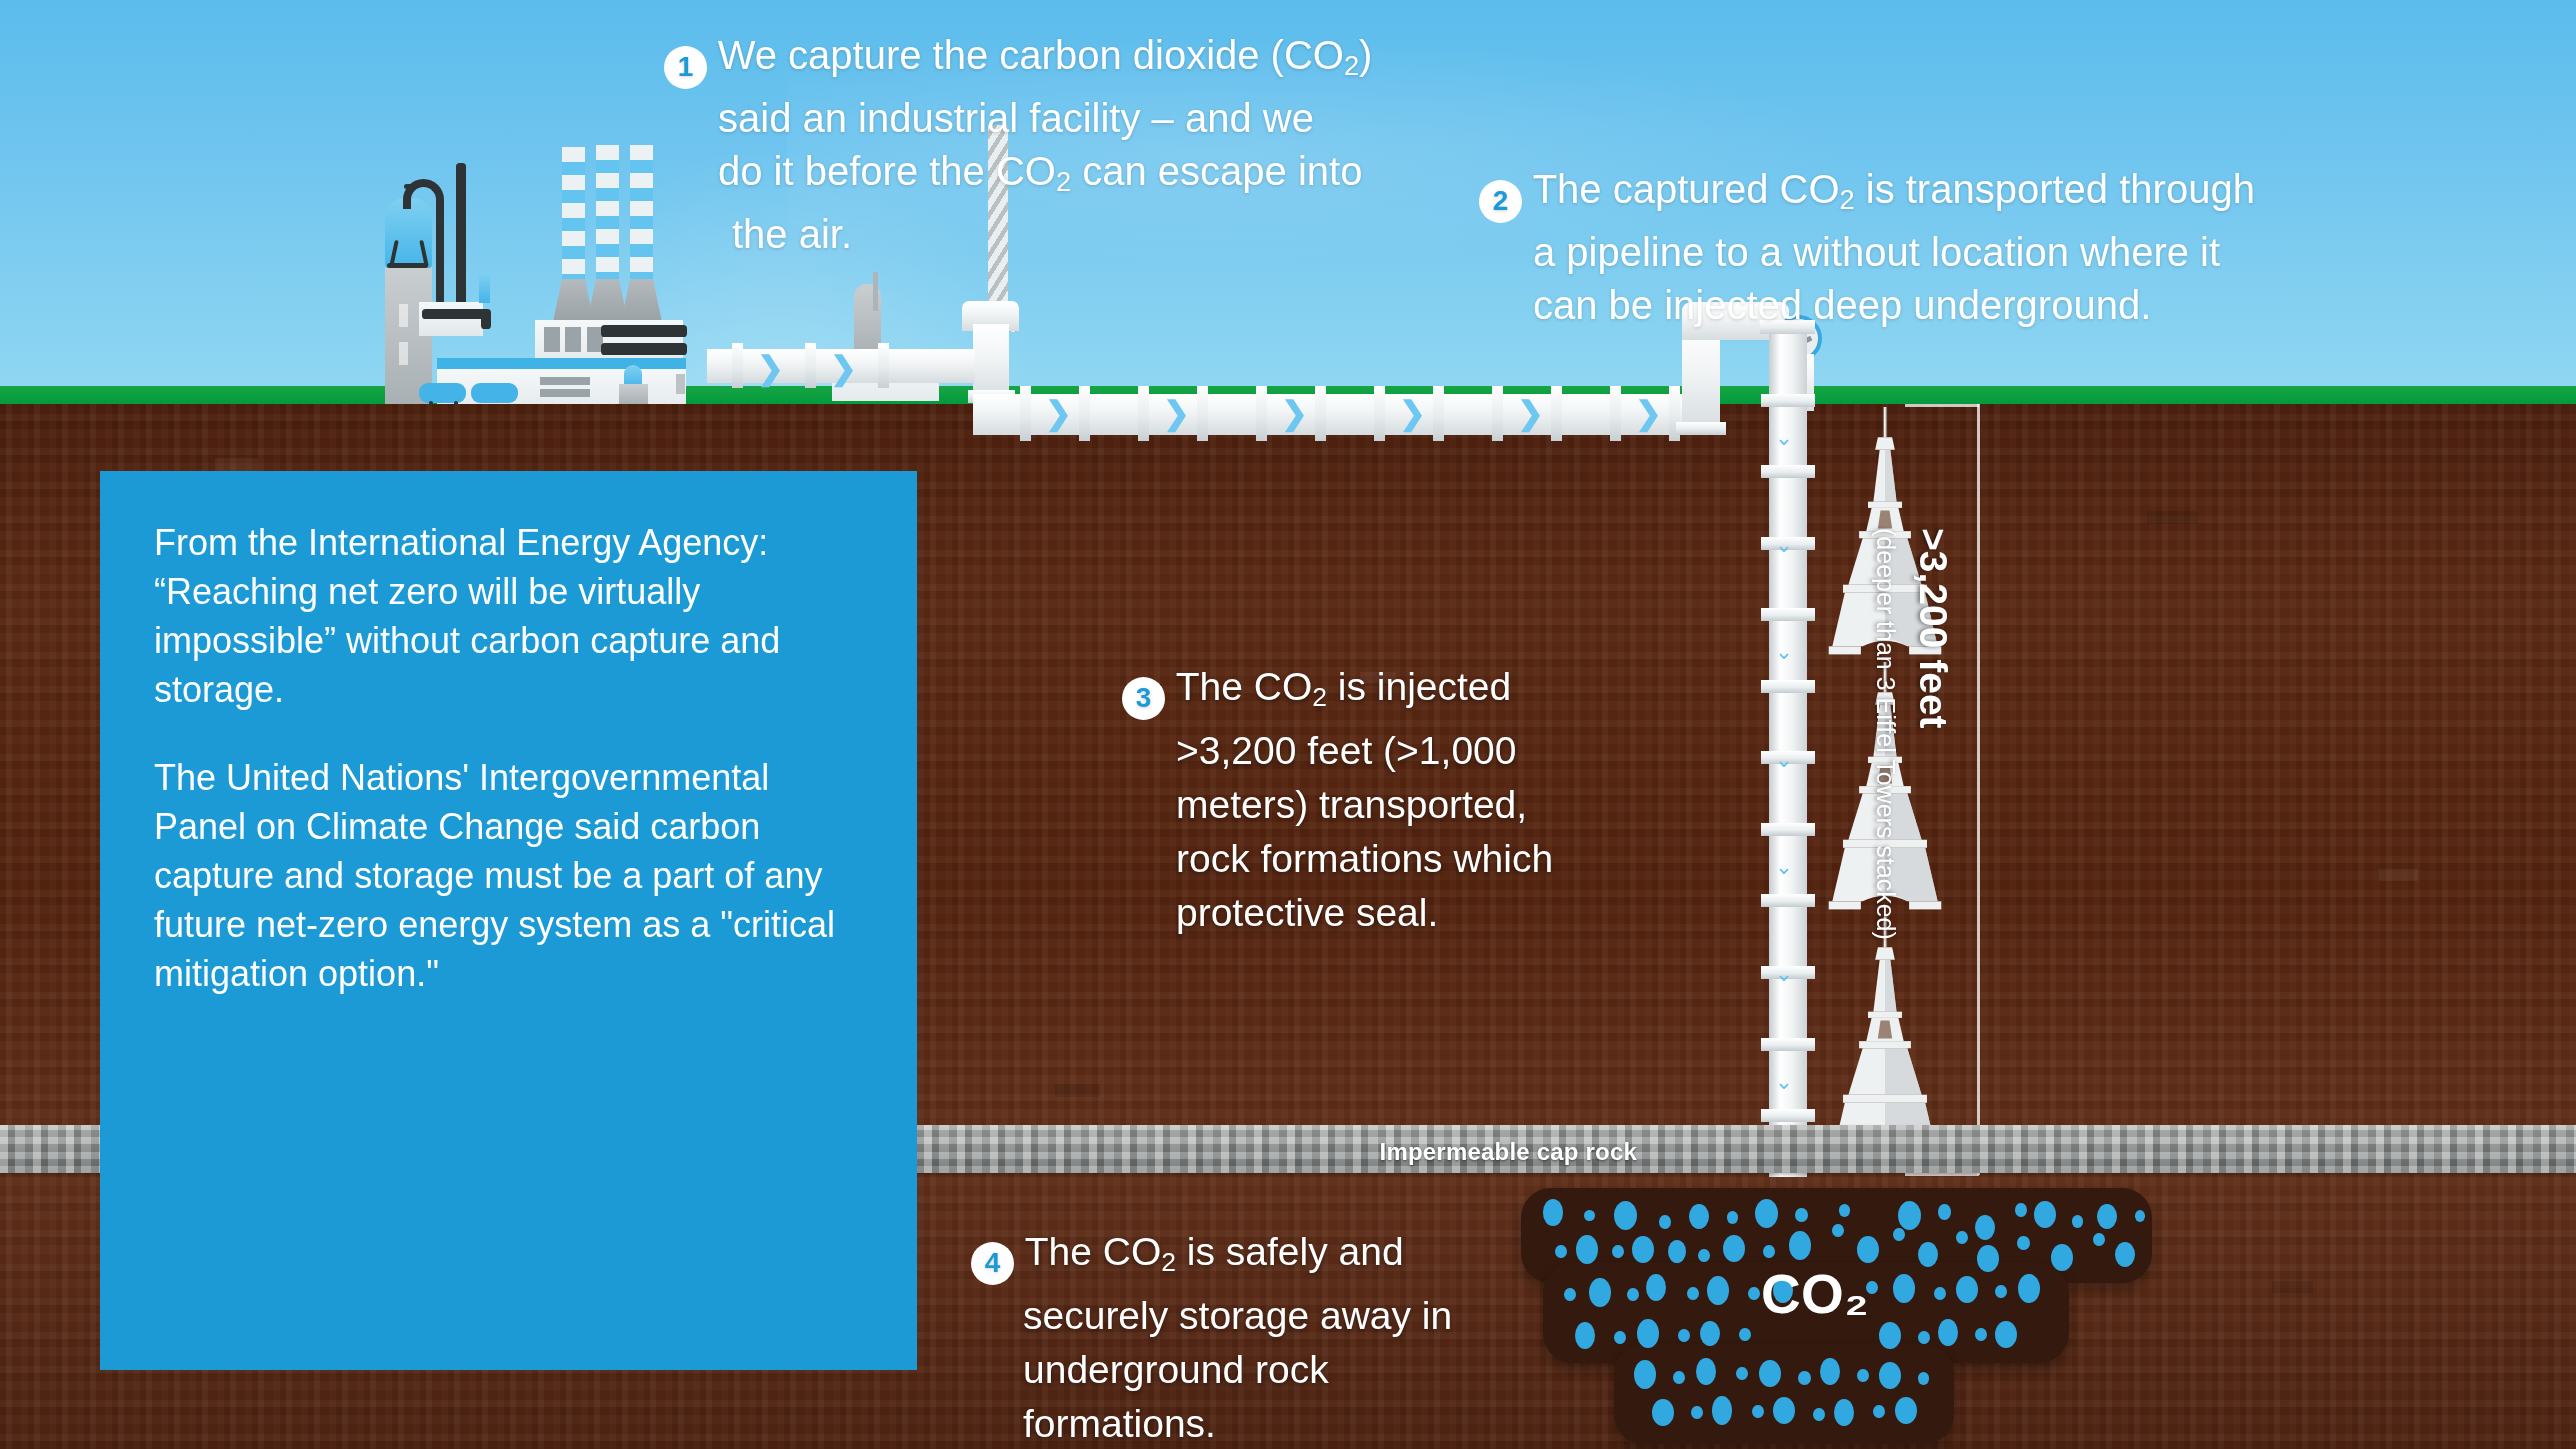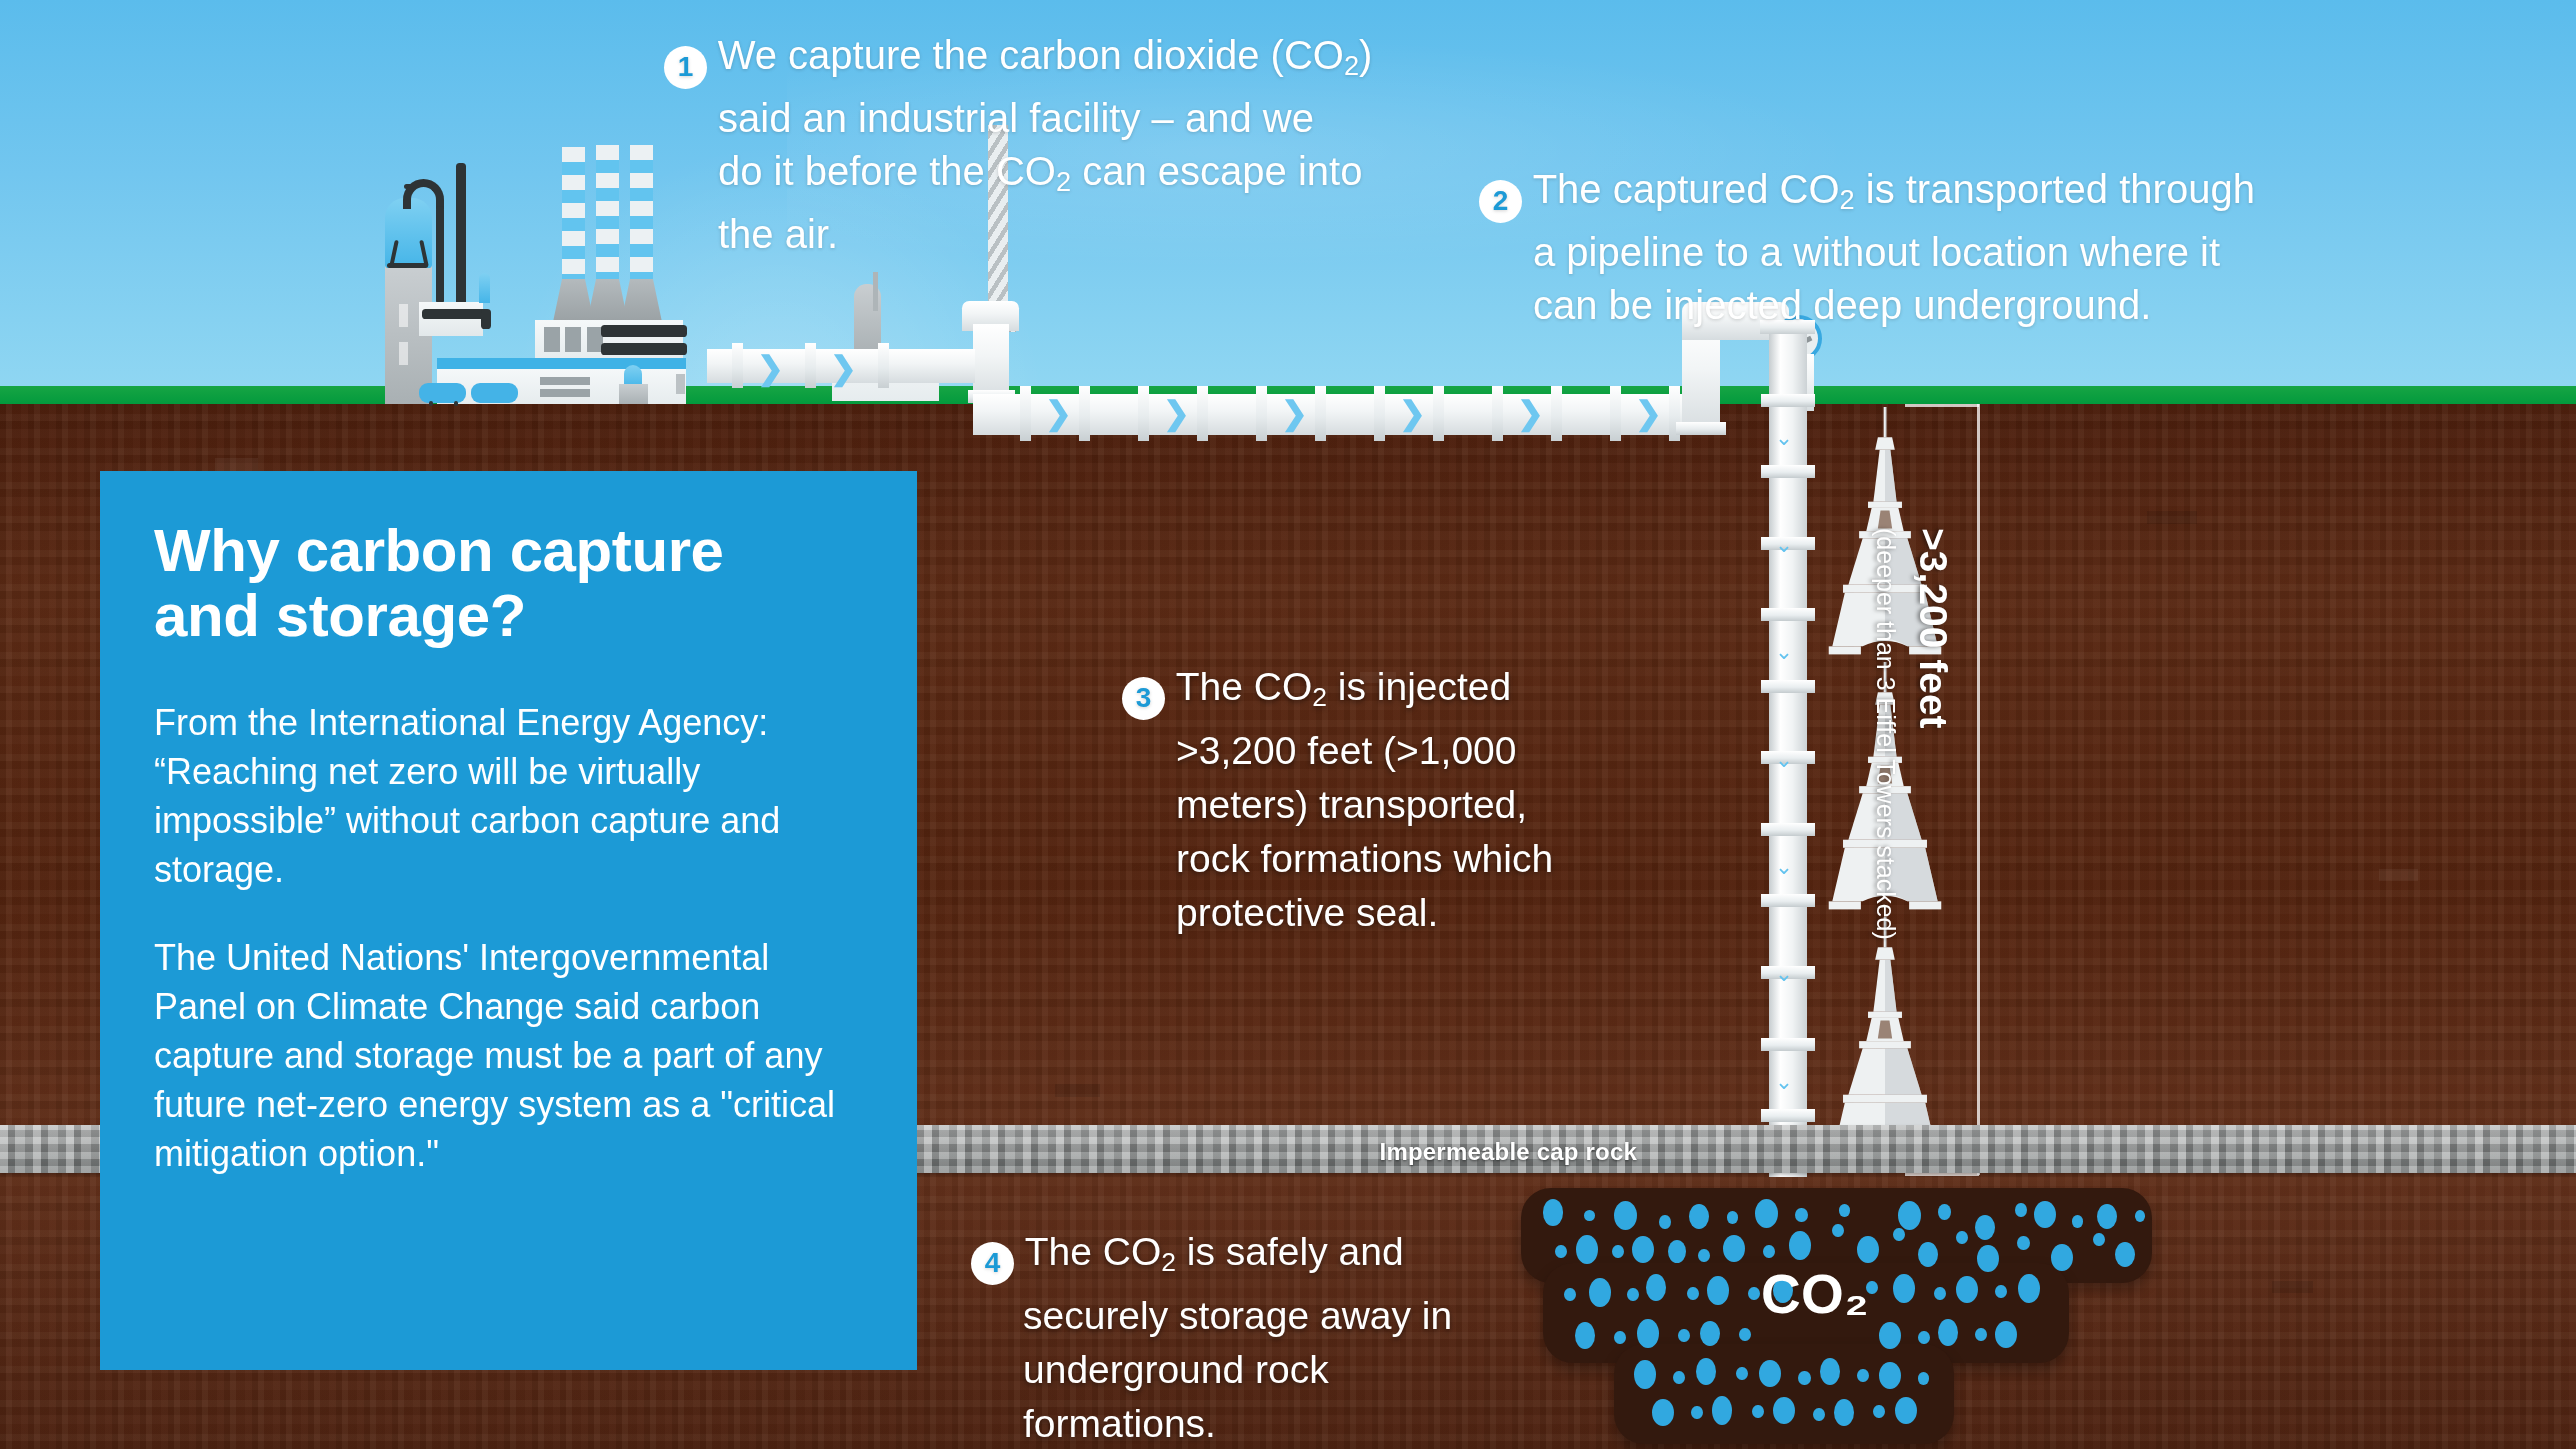--- a/index.html
+++ b/index.html
@@ -473,33 +473,29 @@
     <div class="bubble" style="left:252px; top:216px; width:21.5px; height:27px;"></div>
     <div class="bubble" style="left:292px; top:227px; width:11.6px; height:13.4px;"></div>
     <div class="bubble" style="left:313px; top:218px; width:19.7px; height:27px;"></div>
     <div class="bubble" style="left:352px; top:224px; width:11.6px; height:13.4px;"></div>
     <div class="bubble" style="left:374px; top:216px; width:21.5px; height:27px;"></div>
 
     <div id="co2-text">CO₂</div>
   </div>
 
   <div id="panel">
-    <h1>
-      <span>Why carbon capture</span><br>
-      <span>and storage?</span>
-    </h1>
     <p>From the International Energy Agency: “Reaching net zero will be virtually impossible” without carbon capture and storage.</p>
     <p>The United Nations' Intergovernmental Panel on Climate Change said carbon capture and storage must be a part of any future net-zero energy system as a "critical mitigation option."</p>
   </div>
 
   <div id="callout1" class="callout">
     <span class="line"><span class="badge">1</span><span>We capture the carbon dioxide (CO<sub>2</sub>)</span></span>
     <span class="line" style="margin-left:54px">said an industrial facility – and we</span>
     <span class="line" style="margin-left:54px">do it before the CO<sub>2</sub> can escape into</span>
-    <span class="line" style="margin-left:54px">the air.</span>
+    <span class="line" style="margin-left:68px">the air.</span>
   </div>
 
   <div id="callout2" class="callout">
     <span class="line"><span class="badge">2</span><span>The captured CO<sub>2</sub> is transported through</span></span>
     <span class="line" style="margin-left:54px">a pipeline to a without location where it</span>
     <span class="line" style="margin-left:54px">can be injected deep underground.</span>
   </div>
 
   <div id="callout3" class="callout">
     <span class="line"><span class="badge">3</span><span>The CO<sub>2</sub> is injected</span></span>

